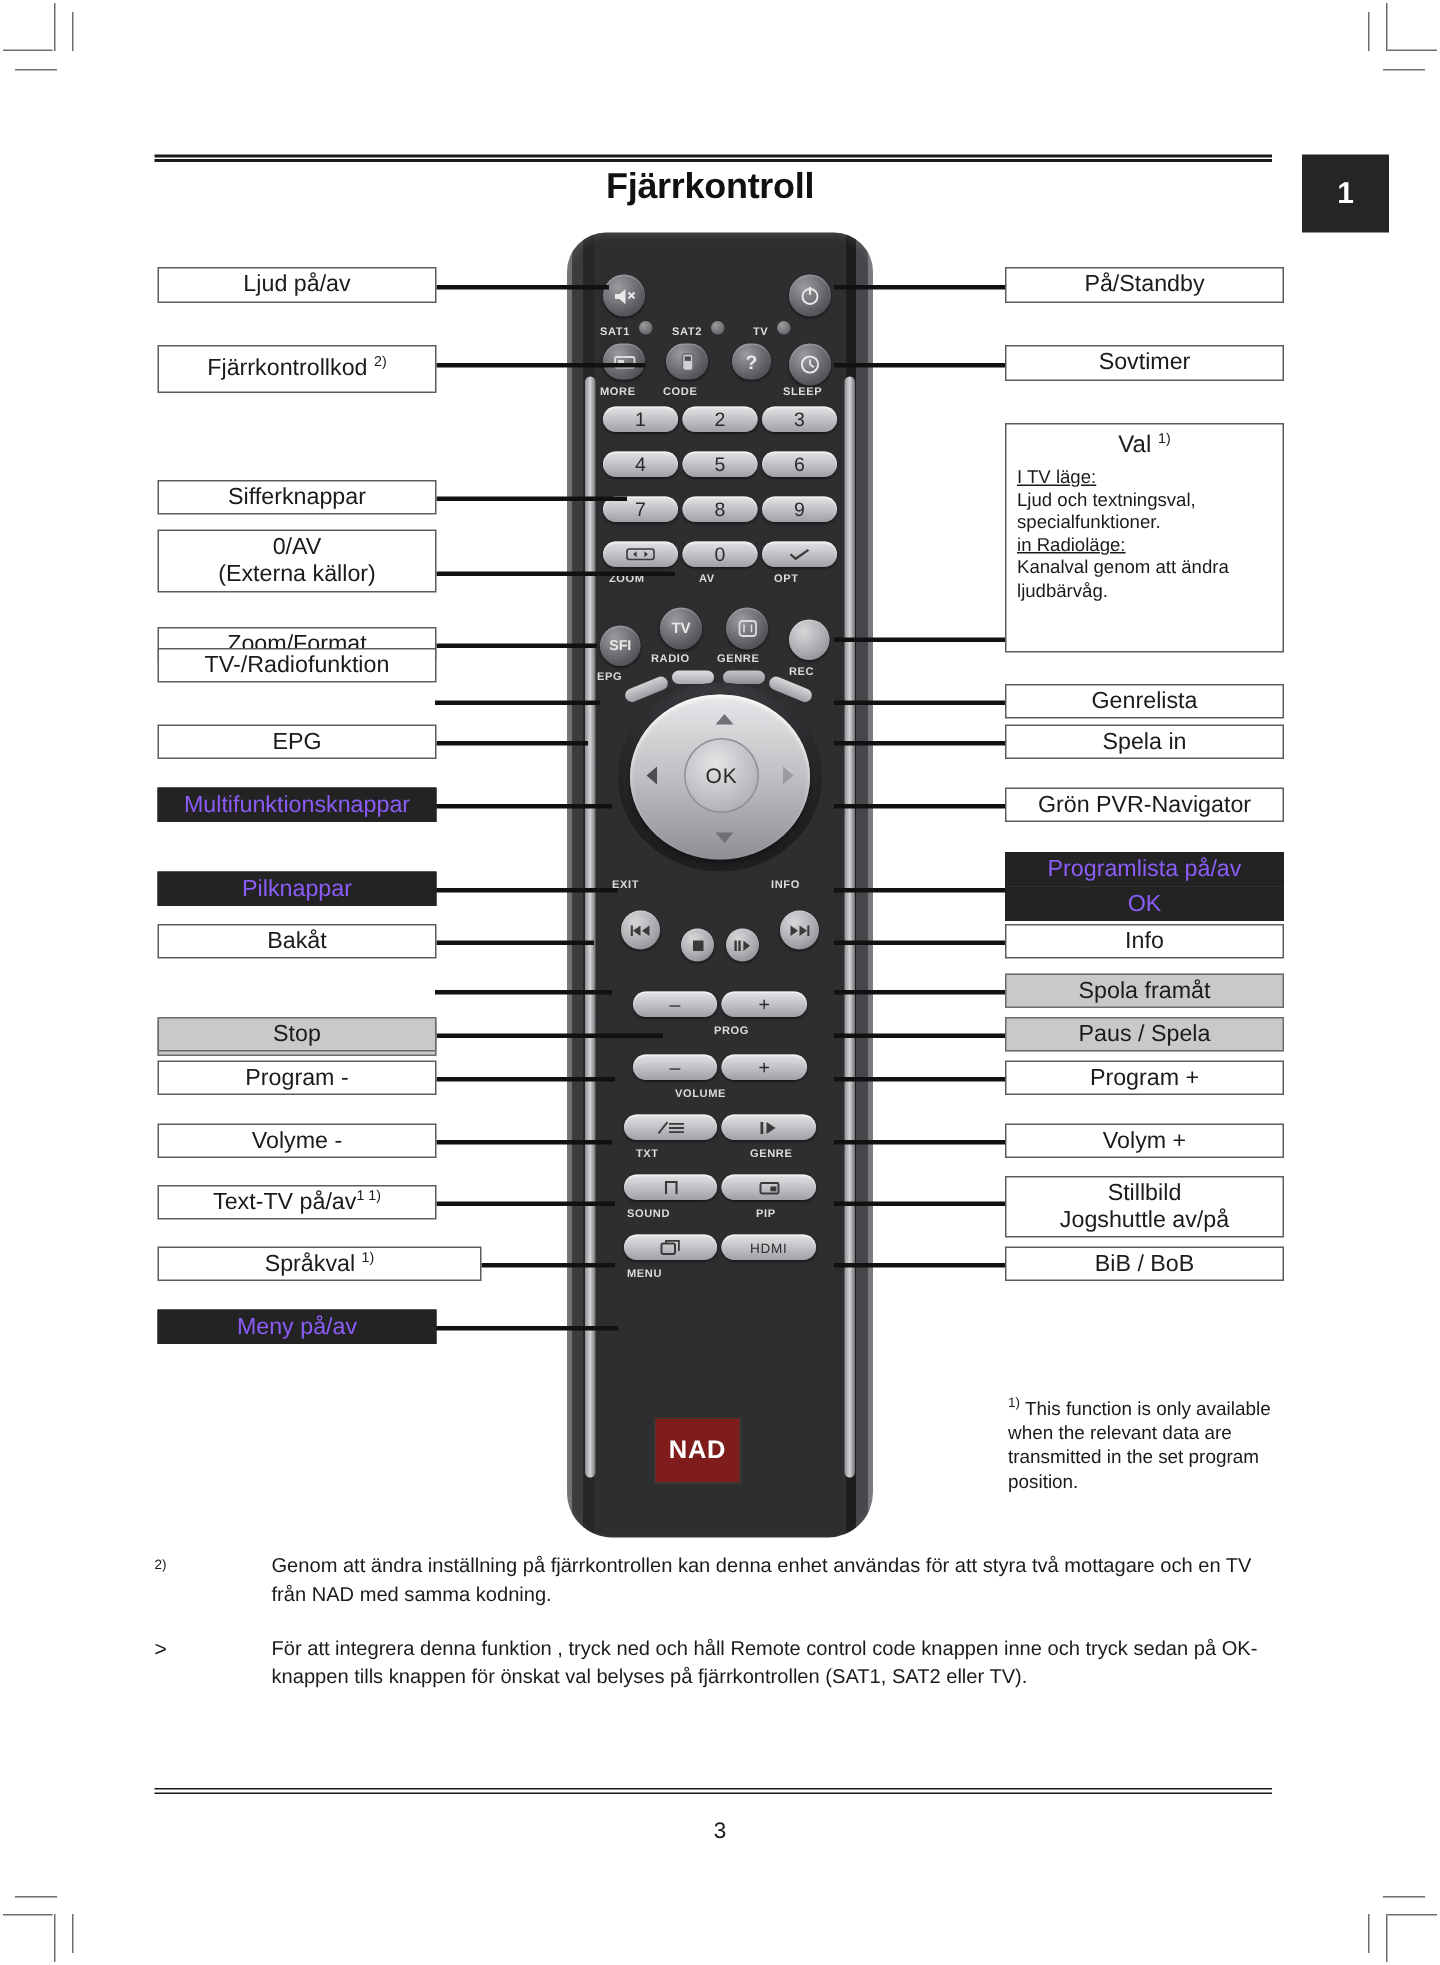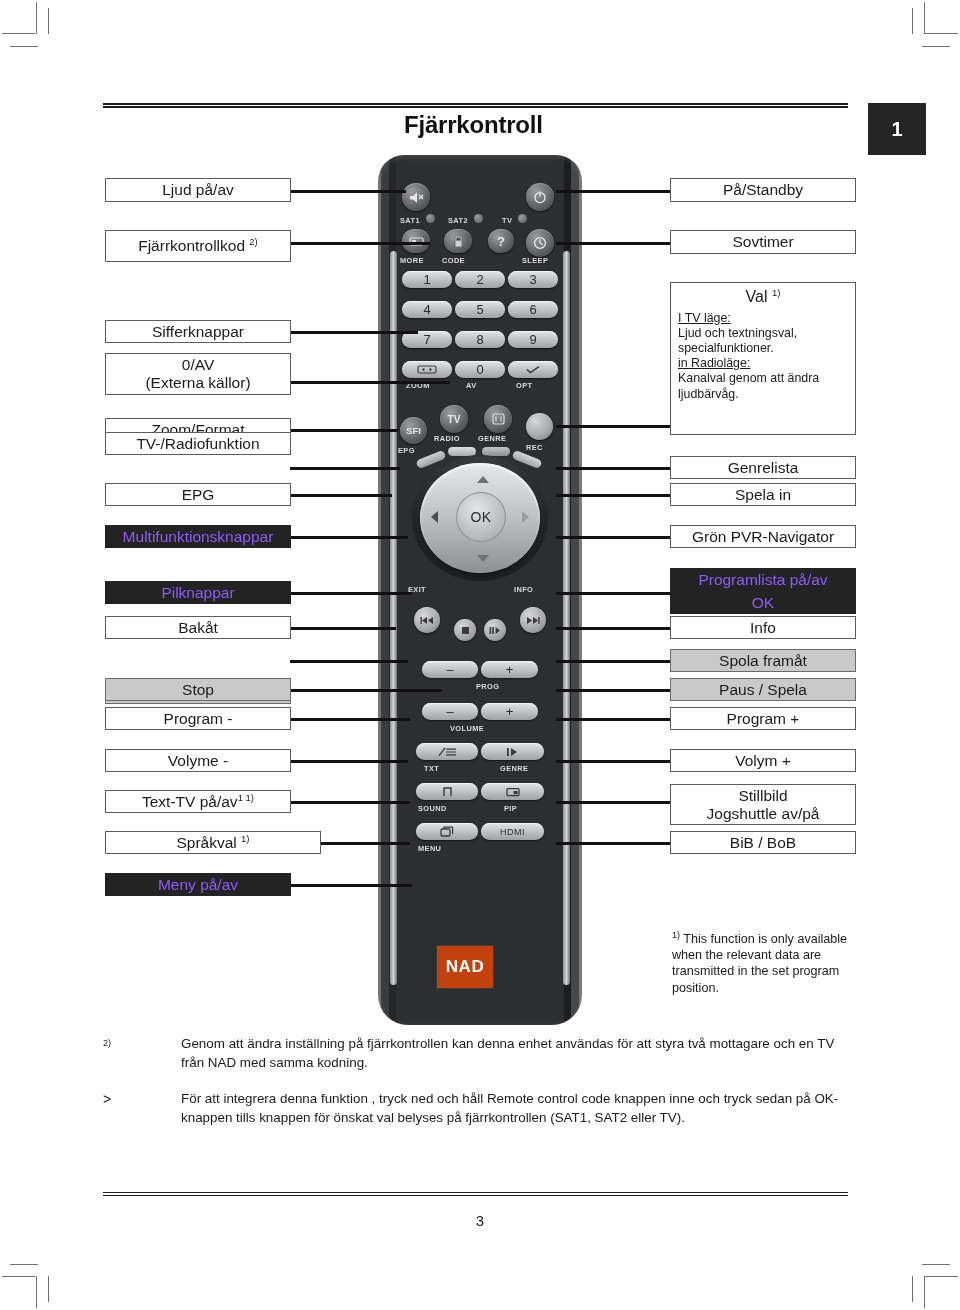--- a/index.html
+++ b/index.html
@@ -123,21 +123,21 @@
   .arw { position:absolute; width:0; height:0; }
   .arw.up   { left:57px; top:13px;  border-left:6px solid transparent; border-right:6px solid transparent; border-bottom:7px solid #6e7073; }
   .arw.dn   { left:57px; bottom:11px; border-left:6px solid transparent; border-right:6px solid transparent; border-top:7px solid #6e7073; }
   .arw.lf   { left:11px; top:48px;  border-top:6px solid transparent; border-bottom:6px solid transparent; border-right:7px solid #4a4c4f; }
   .arw.rt   { right:11px; top:48px; border-top:6px solid transparent; border-bottom:6px solid transparent; border-left:7px solid #9a9c9f; }
 
   
   .arc { position:absolute; height:9px; border-radius:5px; }
 
   #nad-logo { position:absolute; left:58px; top:790px; width:58px; height:44px;
-              background:#c2410c; color:#fff; font-size:17px; font-weight:bold;
+              background:#7f1d1d; color:#fff; font-size:17px; font-weight:bold;
               display:flex; align-items:center; justify-content:center; letter-spacing:.5px;
               box-shadow:inset 0 0 0 1px #3a3a3a; }
 </style>
 </head>
 <body>
 
 <div class="cm v" style="left:36px;top:2px;height:32px;"></div>
 <div class="cm h" style="left:2px;top:33px;width:33px;"></div>
 <div class="cm v" style="left:48px;top:8px;height:26px;"></div>
 <div class="cm h" style="left:10px;top:46px;width:28px;"></div>

